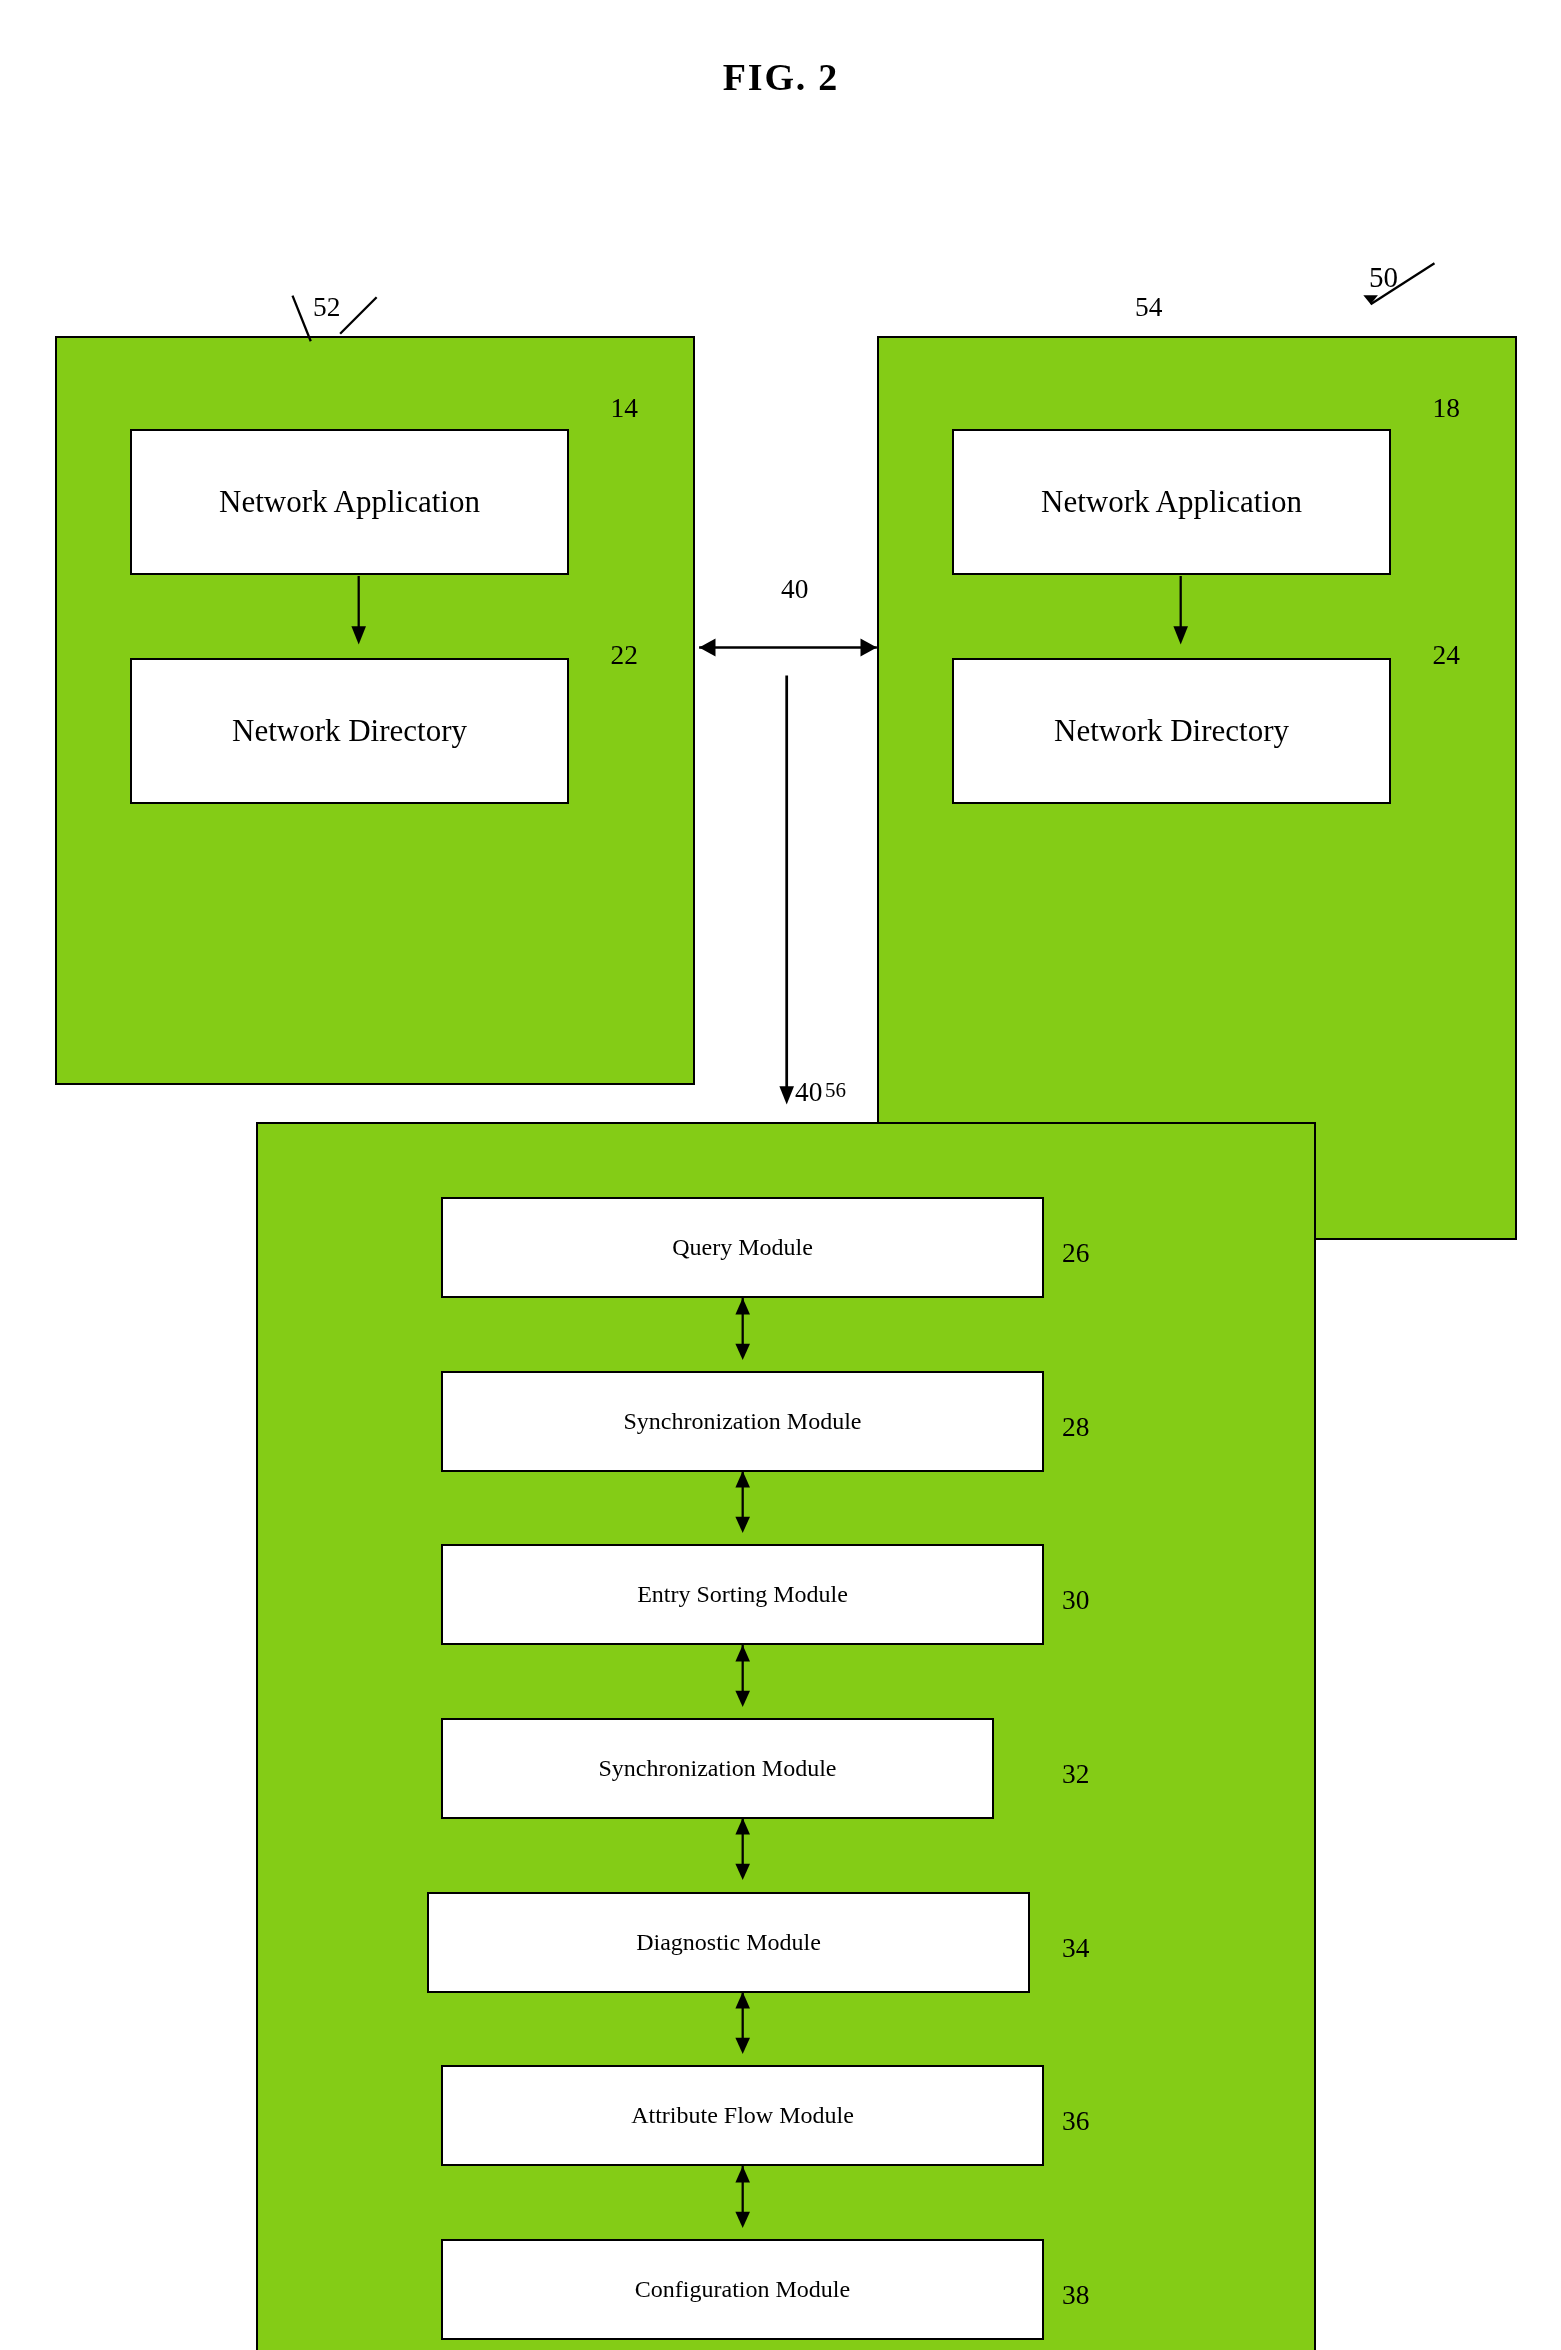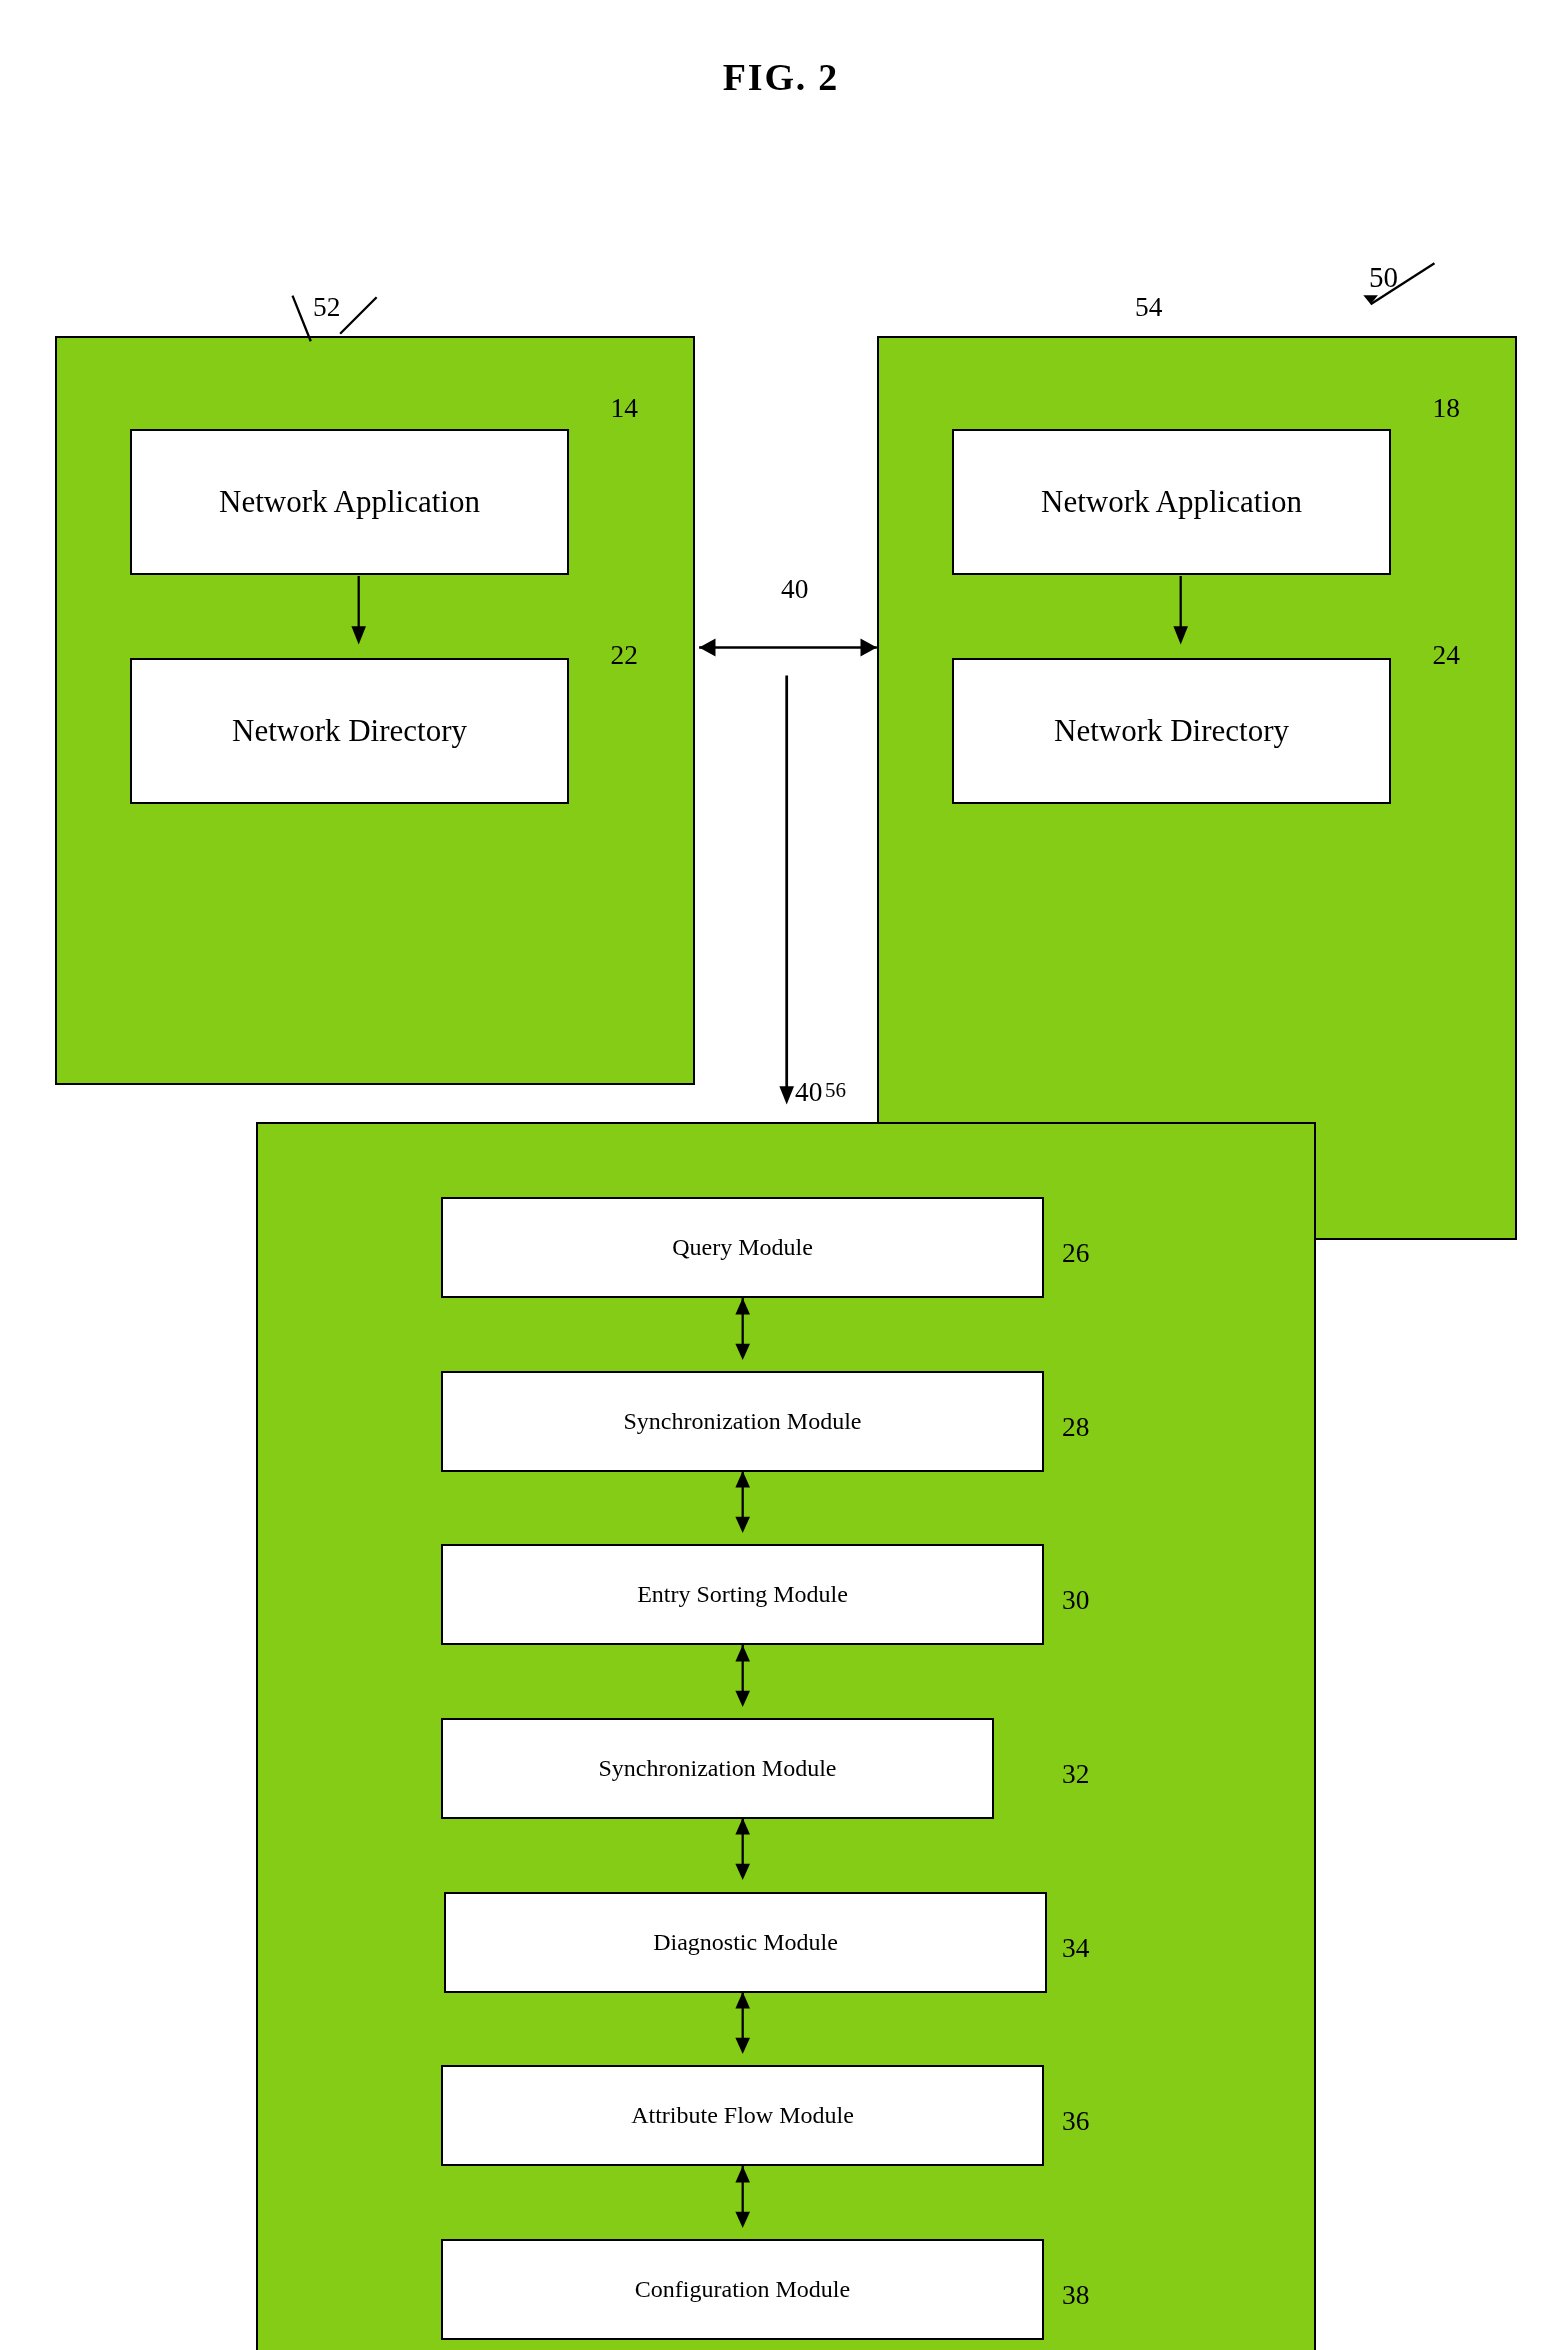--- a/index.html
+++ b/index.html
@@ -186,21 +186,21 @@
       <span>Synchronization Module</span>
     </div>
     <span class="ref-label" style="top:635px; left:804px;">32</span>
 
     <svg style="position:absolute; top:694px; left:471px; width:27.4px; height:73px; overflow:visible;" viewBox="0 0 30 80" width="27.4" height="73">
       <line x1="15" y1="0" x2="15" y2="55" stroke="#000" stroke-width="2.5"></line>
       <polygon points="15,68 7,50 23,50" fill="#000"></polygon>
       <polygon points="15,0 7,18 23,18" fill="#000"></polygon>
     </svg>
 
-    <div class="module-box" style="position:absolute; top:768px; left:186px; width:603px; height:101px;">
+    <div class="module-box" style="position:absolute; top:768px; left:169px; width:603px; height:101px;">
       <span>Diagnostic Module</span>
     </div>
     <span class="ref-label" style="top:809px; left:804px;">34</span>
 
     <svg style="position:absolute; top:868px; left:471px; width:27.4px; height:73px; overflow:visible;" viewBox="0 0 30 80" width="27.4" height="73">
       <line x1="15" y1="0" x2="15" y2="55" stroke="#000" stroke-width="2.5"></line>
       <polygon points="15,68 7,50 23,50" fill="#000"></polygon>
       <polygon points="15,0 7,18 23,18" fill="#000"></polygon>
     </svg>
 

